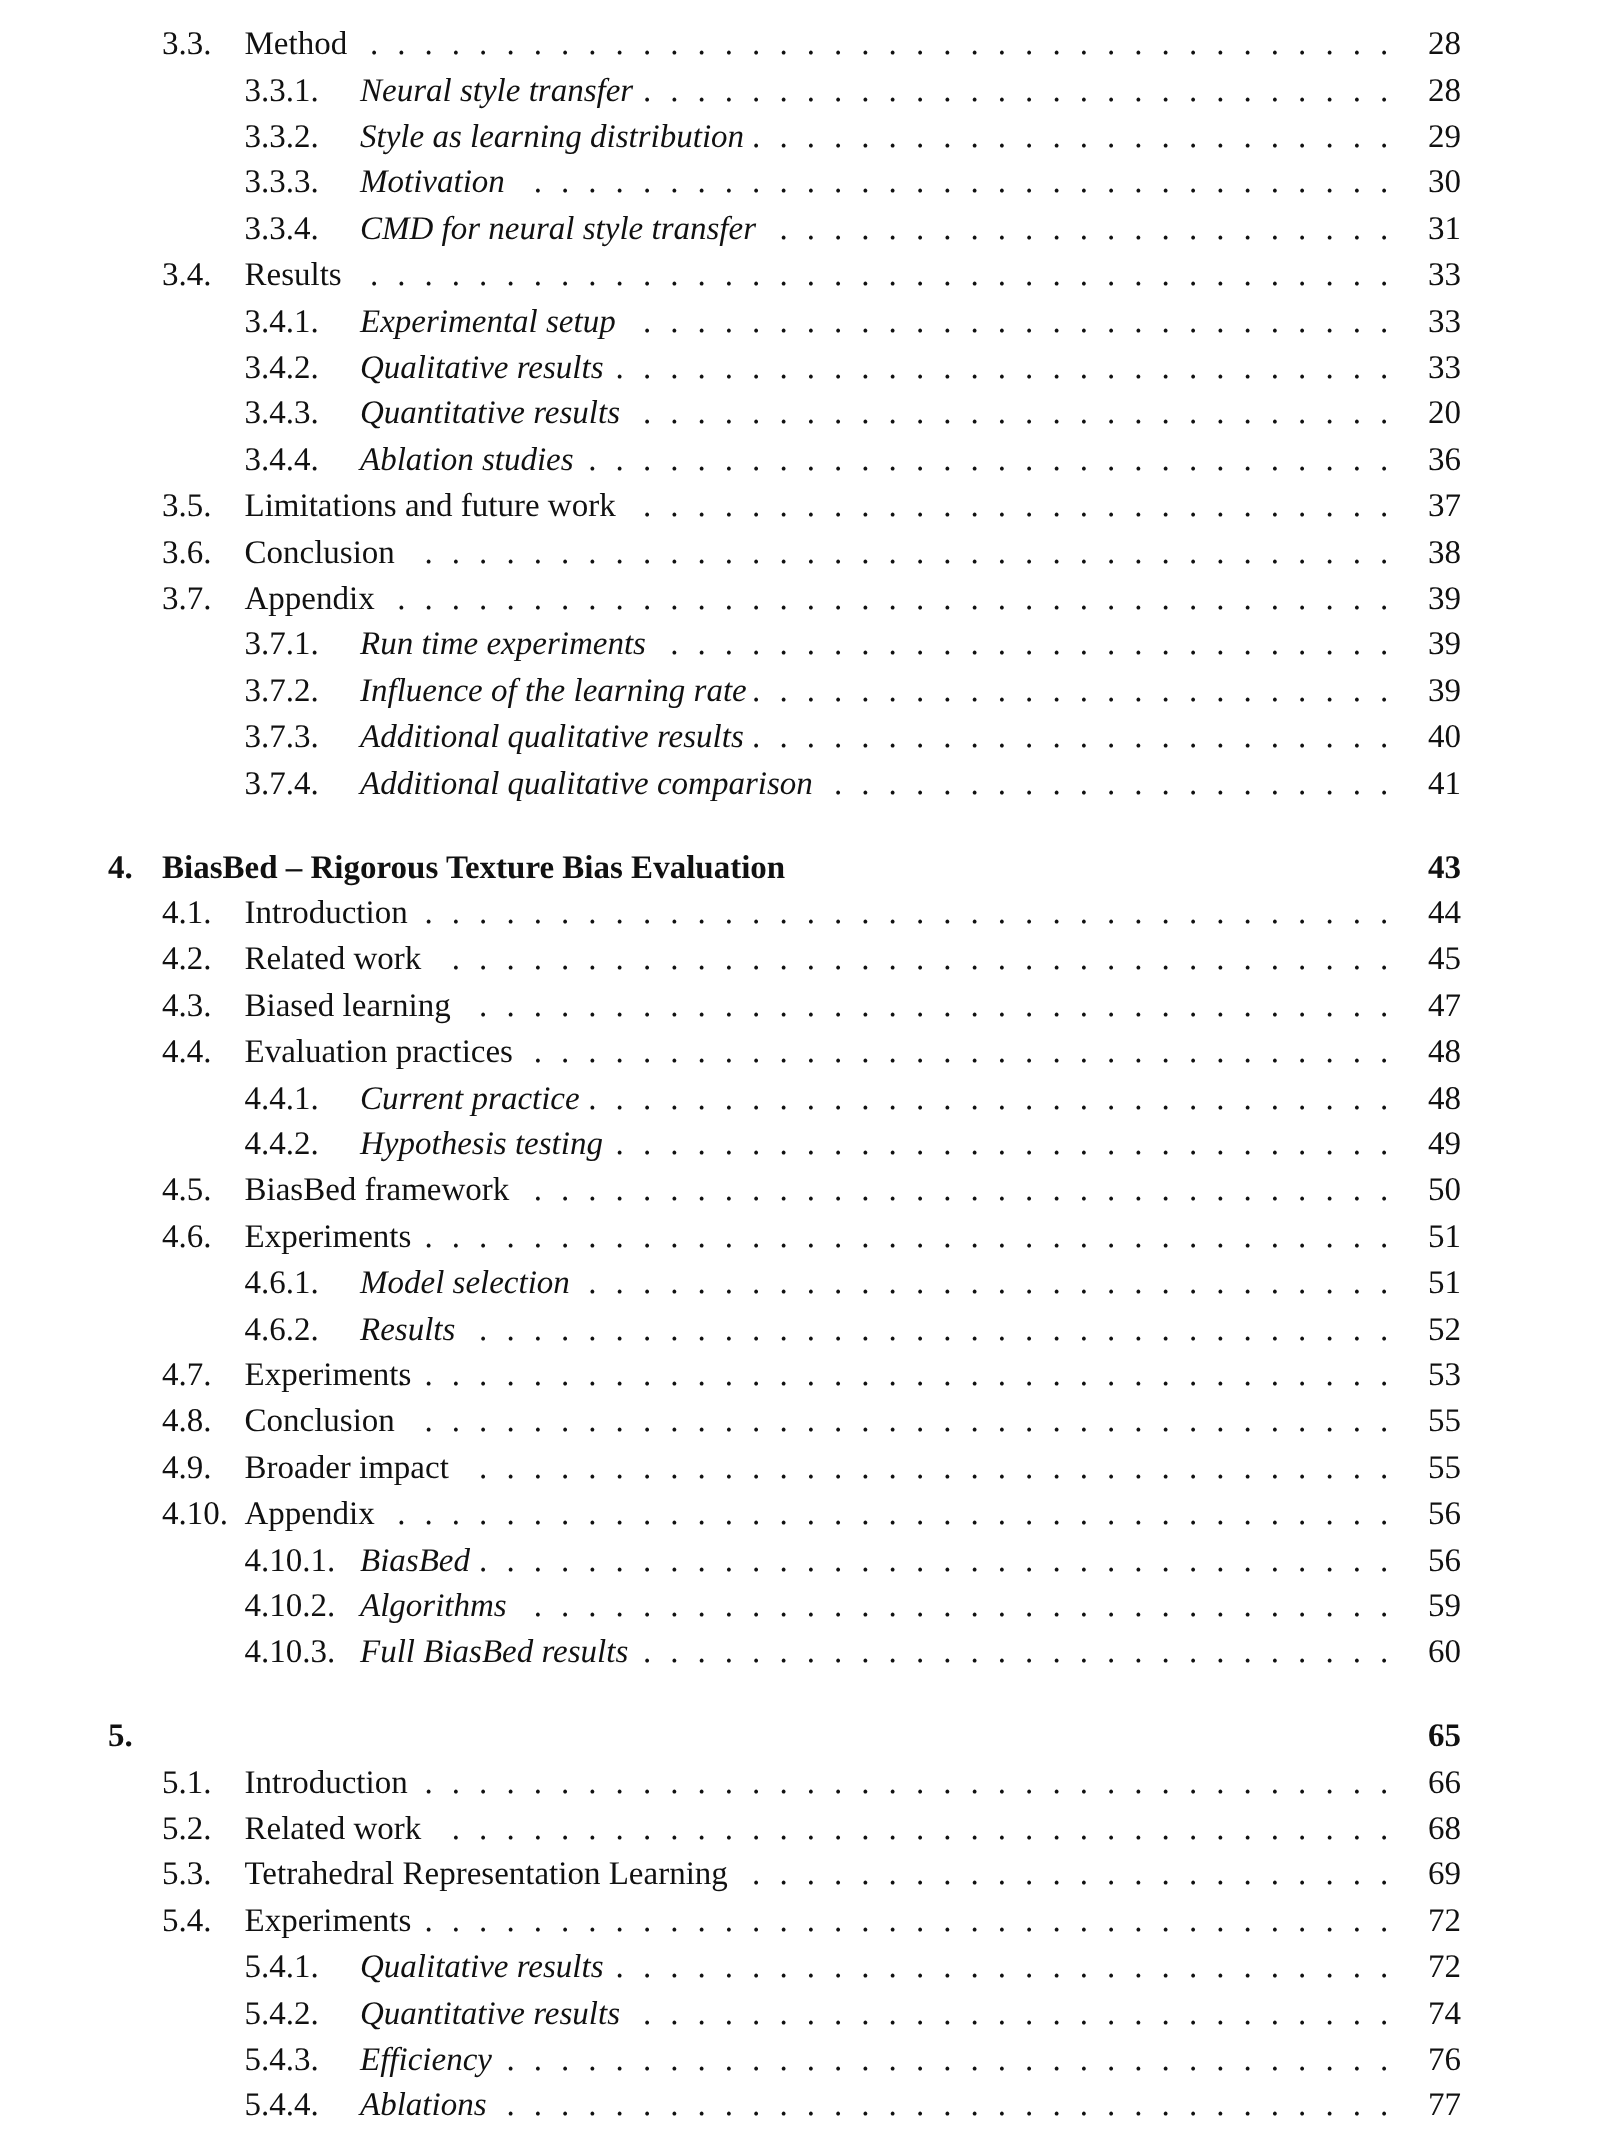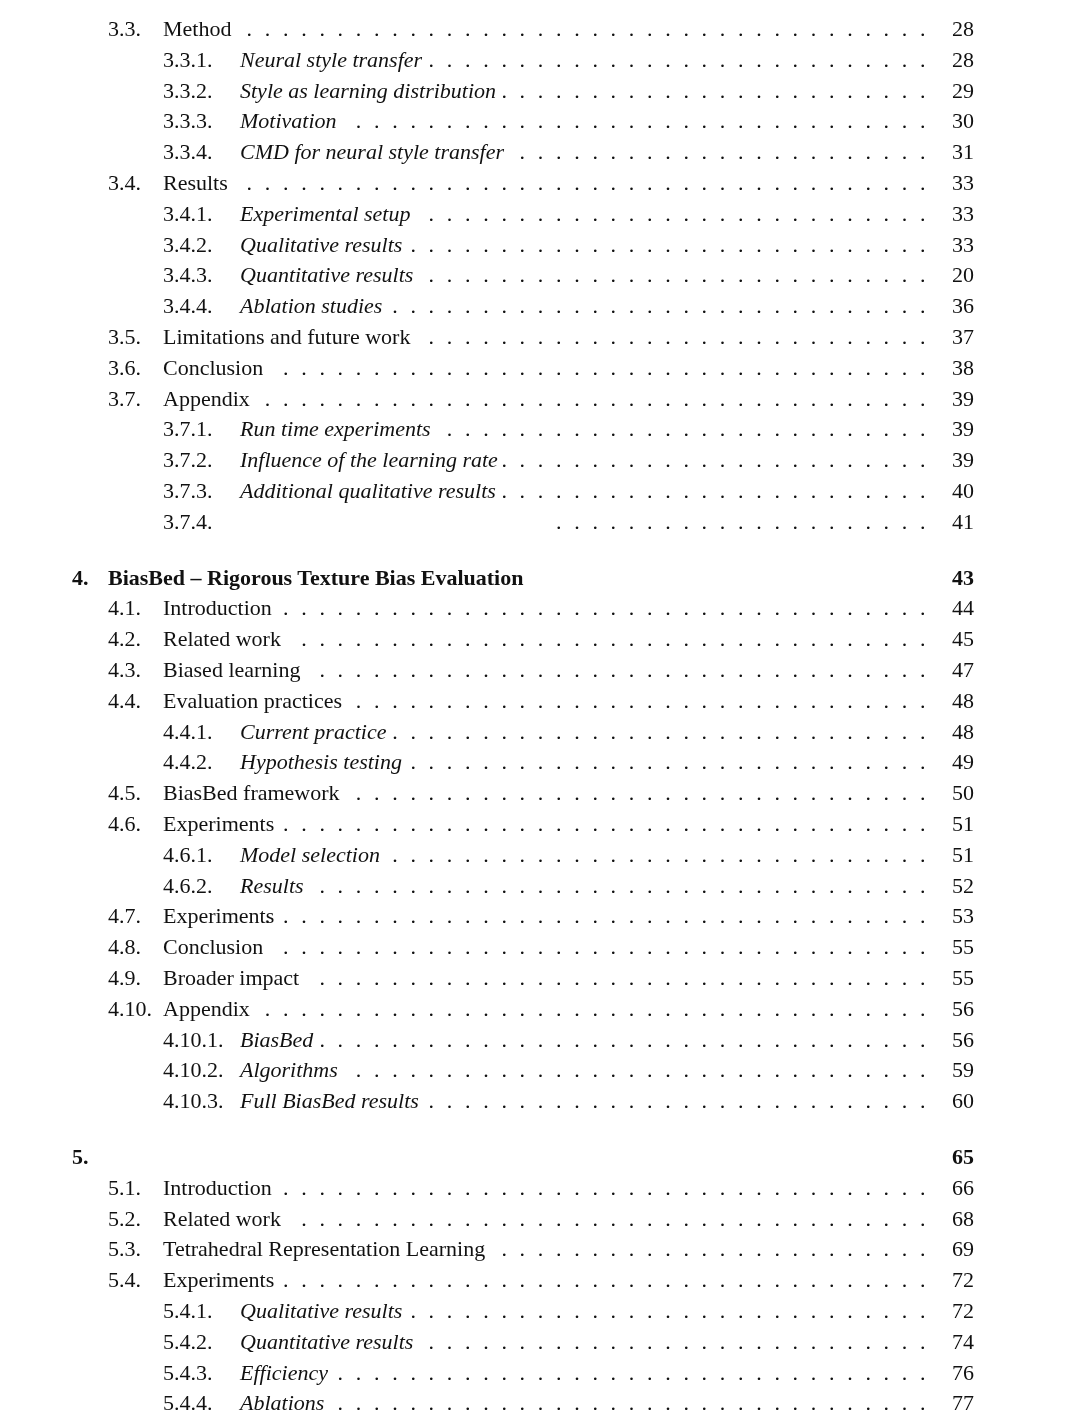--- a/index.html
+++ b/index.html
@@ -604,20 +604,21 @@
         <span class="dot" style="left: 592.4px;">.</span>
         <span class="dot" style="left: 574.2px;">.</span>
         <span class="dot" style="left: 556px;">.</span>
         <span class="dot" style="left: 537.8px;">.</span>
         <span class="dot" style="left: 519.6px;">.</span>
         <span class="dot" style="left: 501.4px;">.</span>
       </div>
     </div>
     <div class="row lvl2" style="top: 506.8px;">
       <span class="num">3.7.4.</span>
+      <span class="title">Additional qualitative comparison</span>
       <span class="page">41</span>
       <div class="dots">
         <span class="dot" style="left: 920px;">.</span>
         <span class="dot" style="left: 901.8px;">.</span>
         <span class="dot" style="left: 883.6px;">.</span>
         <span class="dot" style="left: 865.4px;">.</span>
         <span class="dot" style="left: 847.2px;">.</span>
         <span class="dot" style="left: 829px;">.</span>
         <span class="dot" style="left: 810.8px;">.</span>
         <span class="dot" style="left: 792.6px;">.</span>

